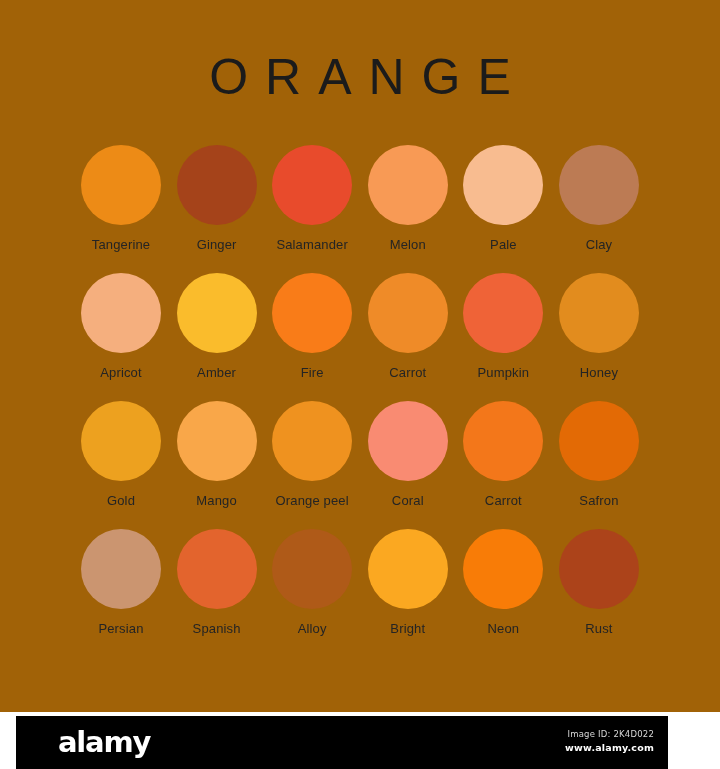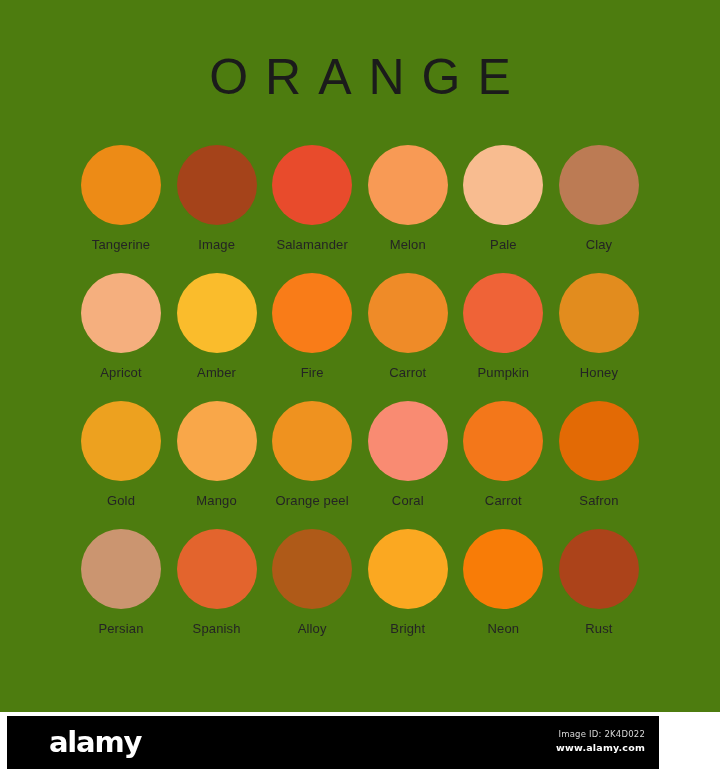--- a/index.html
+++ b/index.html
@@ -14,21 +14,21 @@
     overflow: hidden;
     position: relative;
   }
 
   .poster {
     position: absolute;
     left: 0;
     top: 0;
     width: 720px;
     height: 712px;
-    background: #4d7c0f;
+    background: #a16207;
     box-sizing: border-box;
   }
 
   .title {
     position: absolute;
     left: 0;
     top: 49px;
     width: 720px;
     text-align: center;
     font-family: "Liberation Sans", sans-serif;
@@ -77,21 +77,21 @@
     color: #242424;
     letter-spacing: 0.15px;
     text-align: center;
     white-space: nowrap;
     line-height: 14px;
   }
 
   
   .watermark-bar {
     position: absolute;
-    left: 7px;
+    left: 16px;
     top: 716px;
     width: 652px;
     height: 53px;
     background: #000000;
   }
 
   .alamy-logo {
     position: absolute;
     left: 42px;
     top: 11px;
@@ -138,21 +138,21 @@
 
   <div class="grid">
 
     <div class="row">
       <div class="swatch">
         <span class="dot" style="background-color: rgb(237, 139, 22);"></span>
         <span class="swatch-label">Tangerine</span>
       </div>
       <div class="swatch">
         <span class="dot" style="background-color: rgb(165, 67, 26);"></span>
-        <span class="swatch-label">Image</span>
+        <span class="swatch-label">Ginger</span>
       </div>
       <div class="swatch">
         <span class="dot" style="background-color: rgb(232, 75, 44);"></span>
         <span class="swatch-label">Salamander</span>
       </div>
       <div class="swatch">
         <span class="dot" style="background-color: rgb(248, 154, 85);"></span>
         <span class="swatch-label">Melon</span>
       </div>
       <div class="swatch">

